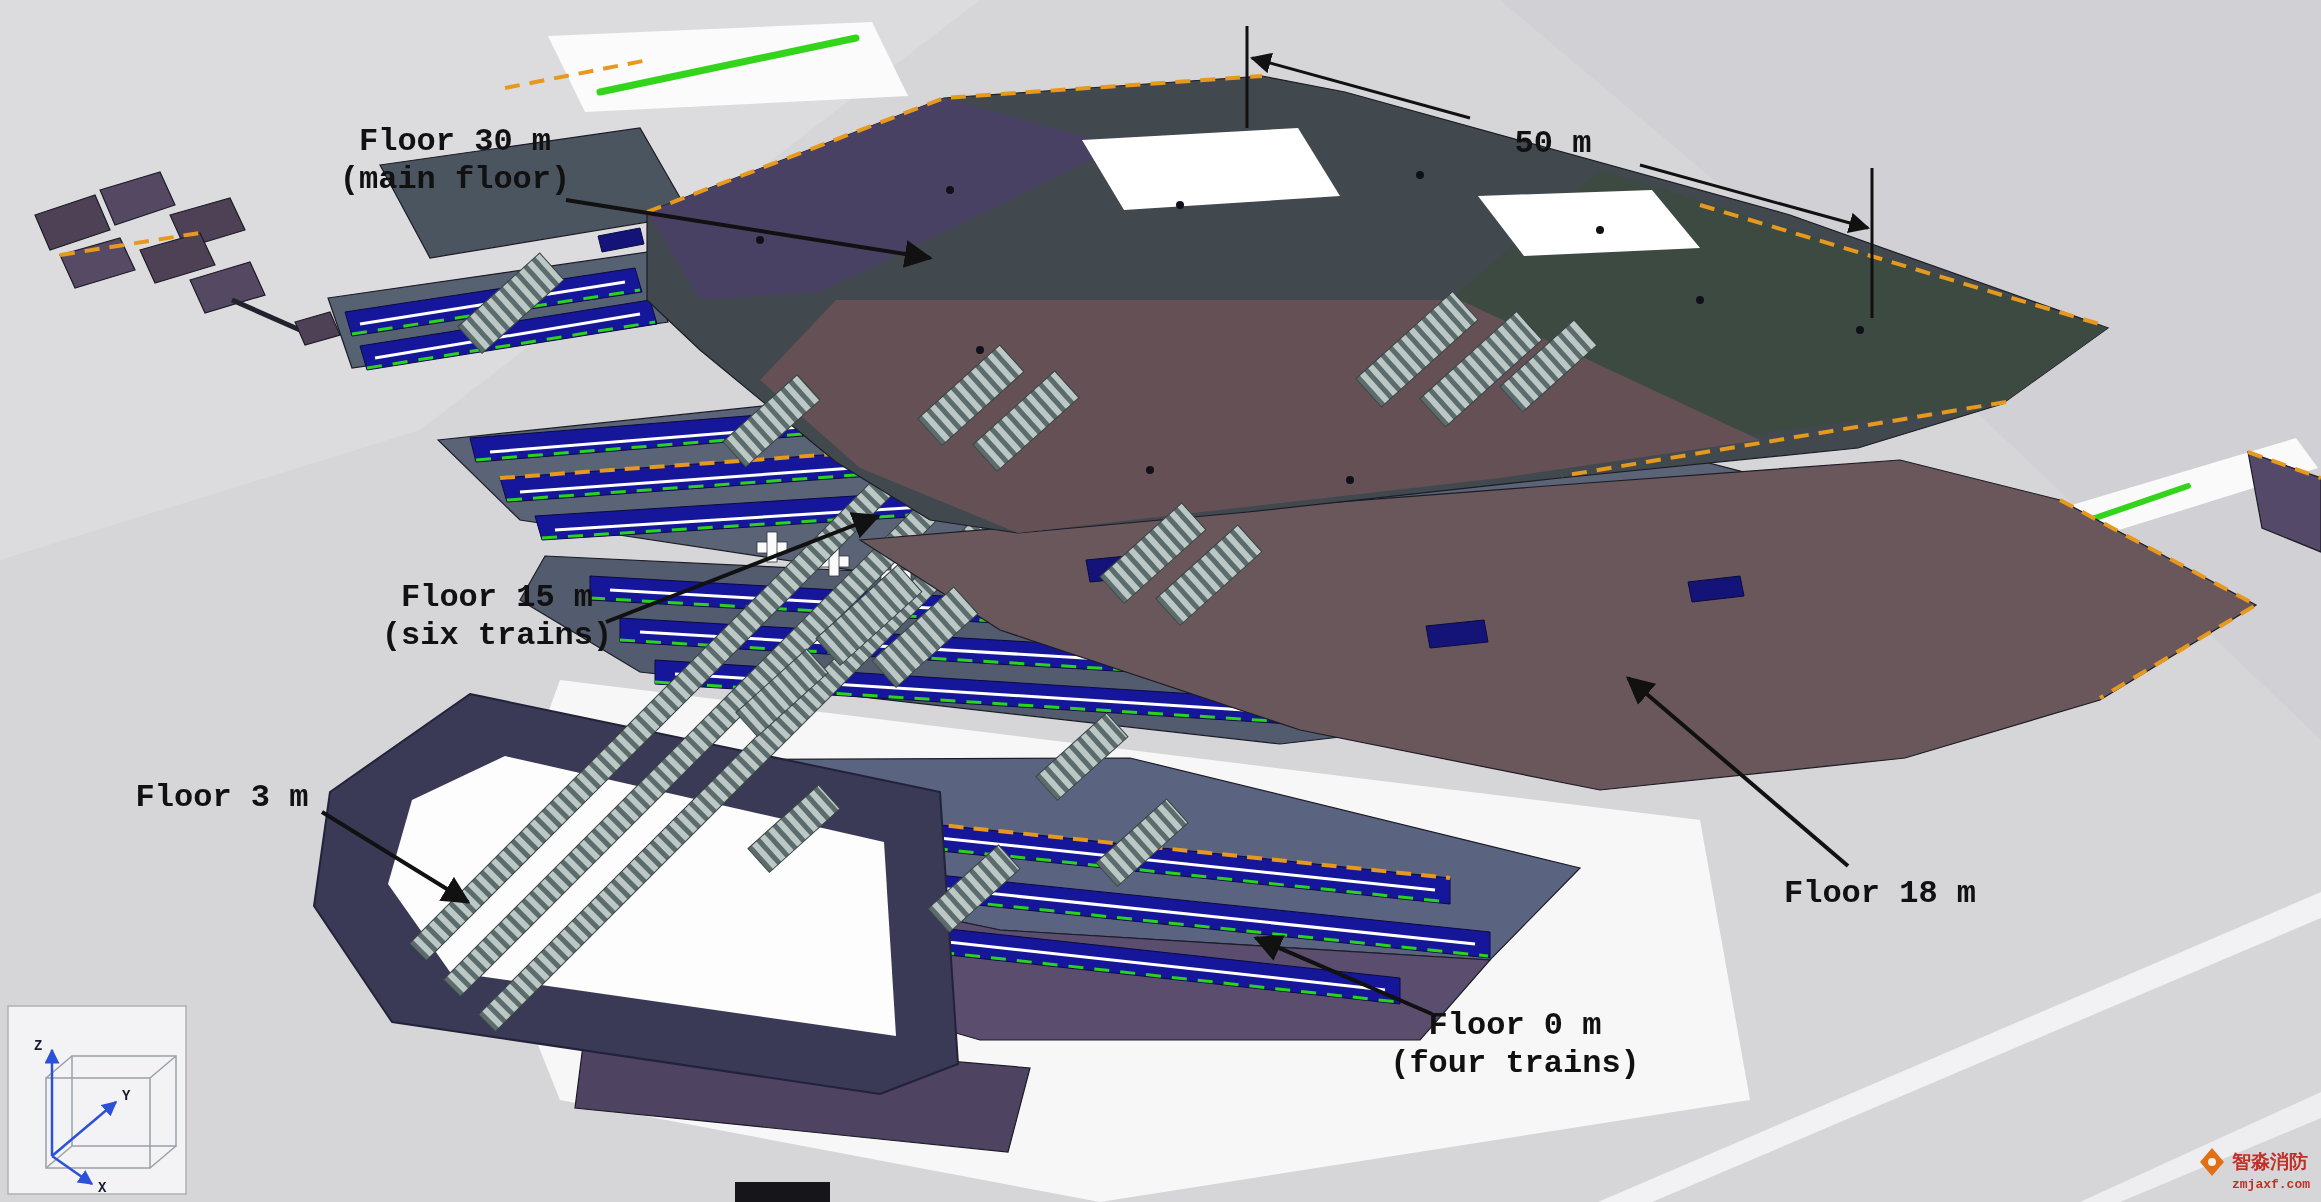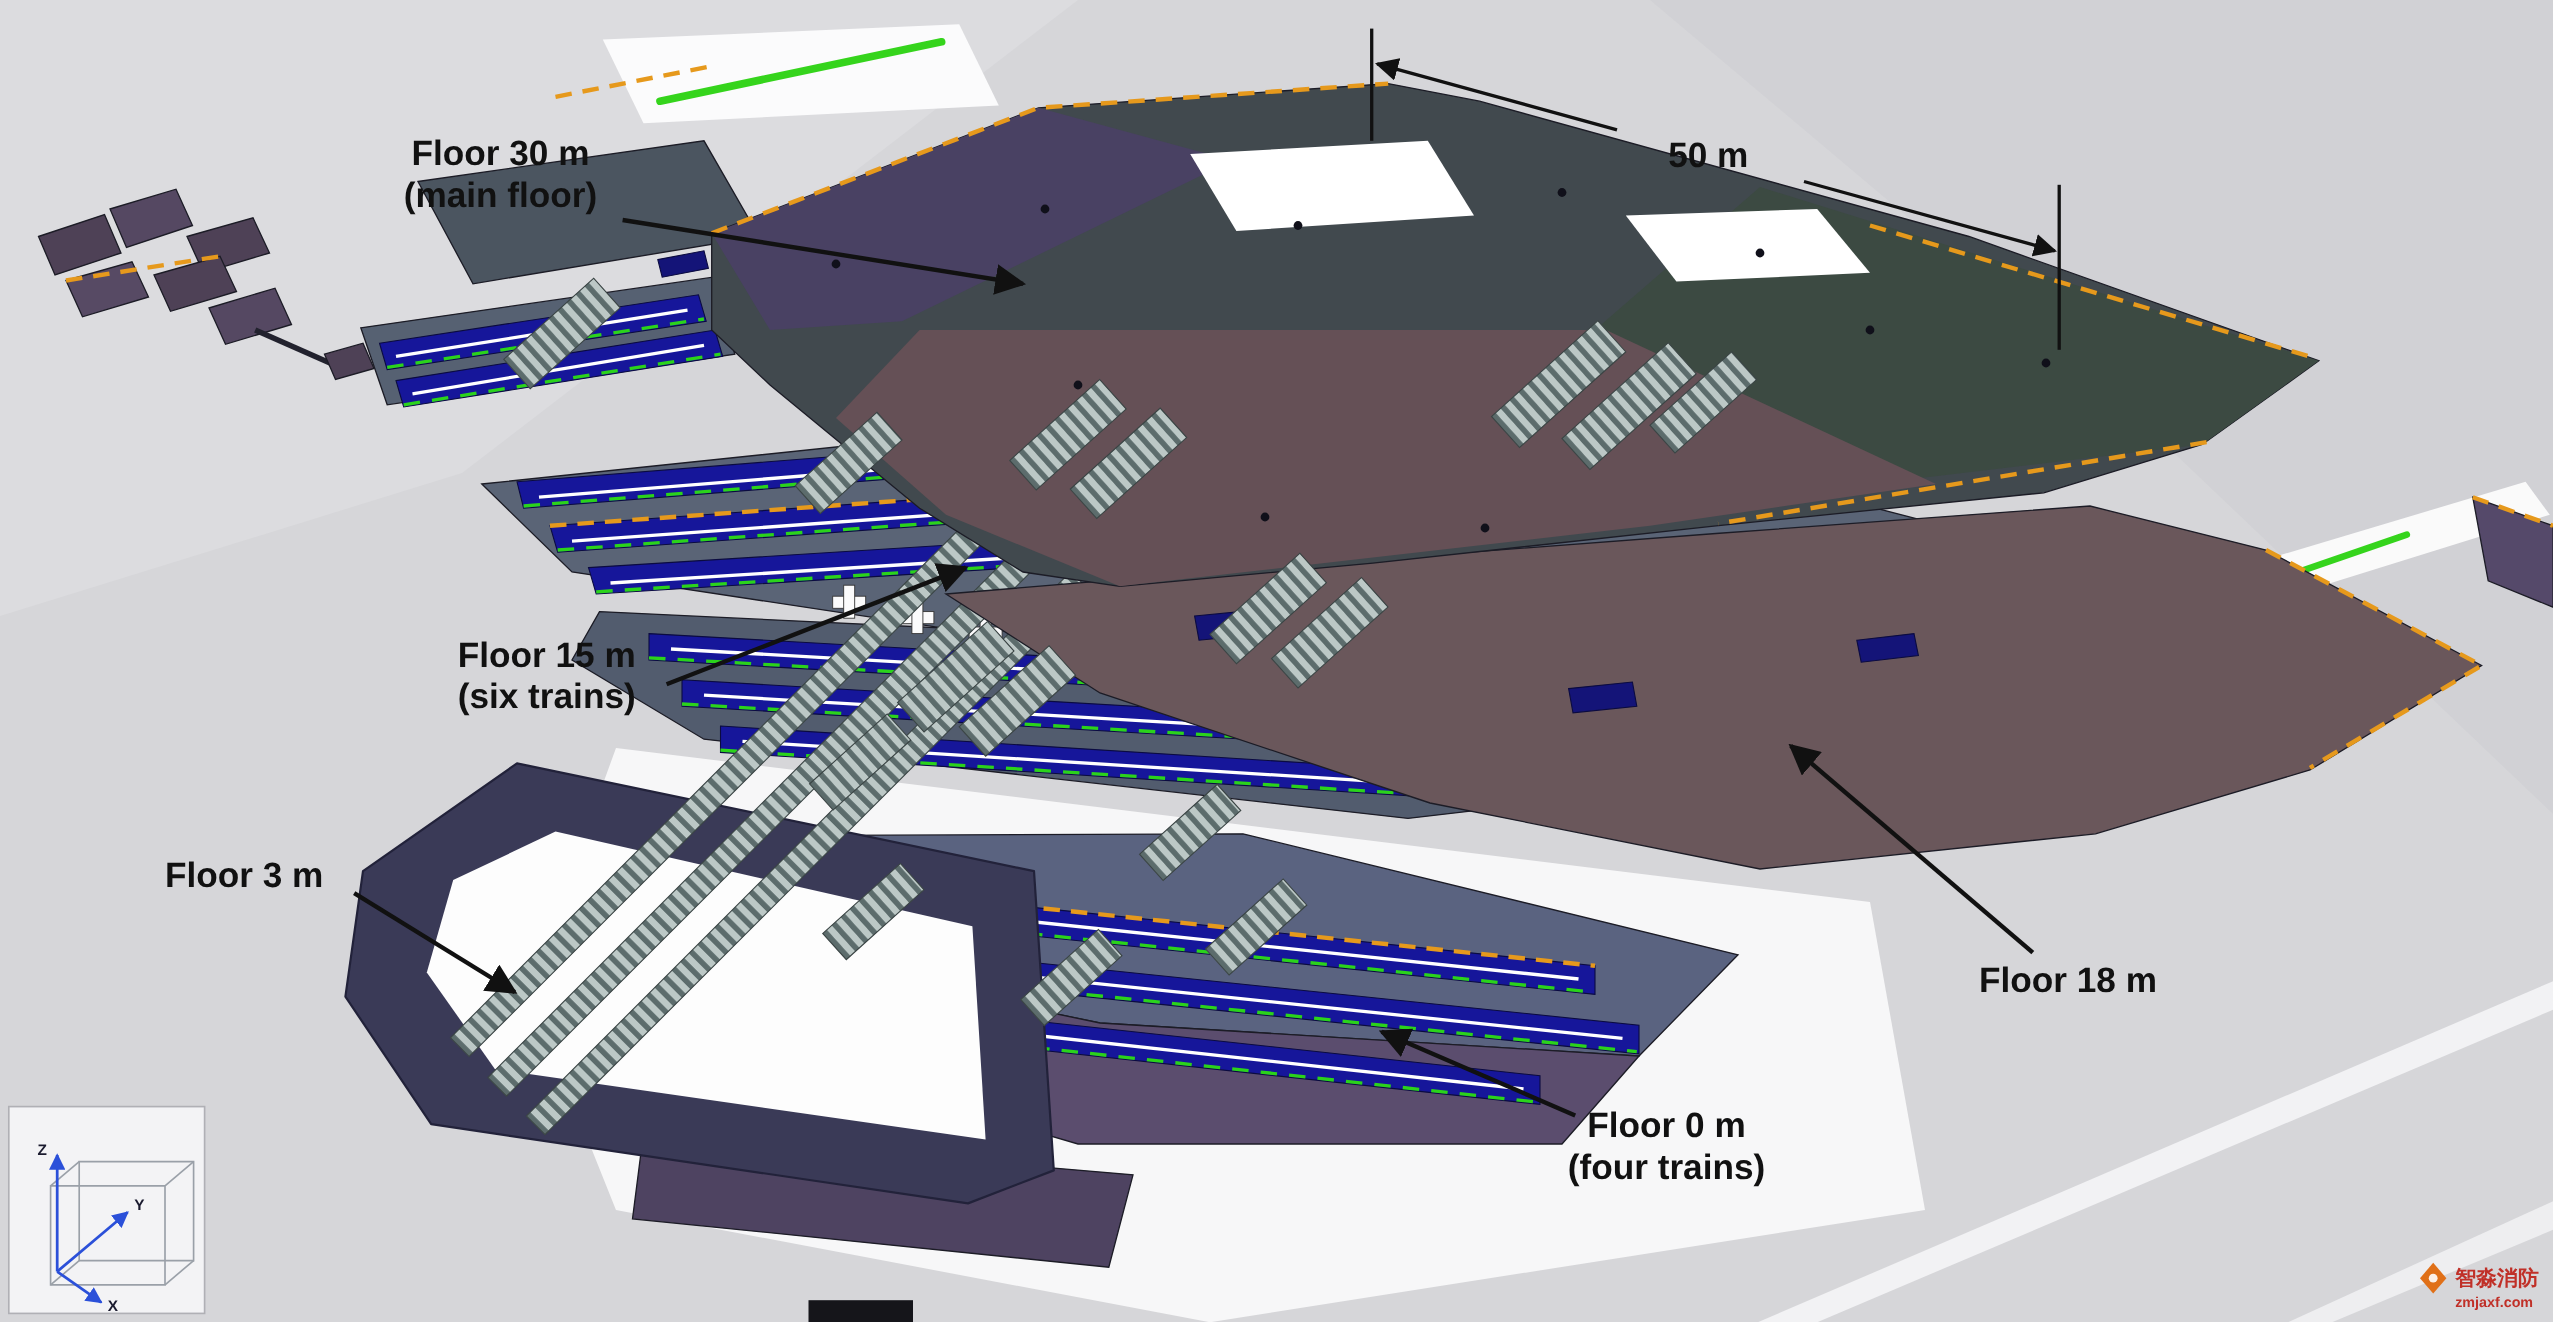--- a/index.html
+++ b/index.html
@@ -1,17 +1,17 @@
 <!DOCTYPE html>
 <html><head>
 <meta charset="utf-8">
 <style>
   html,body{margin:0;padding:0;background:#c9c9cd;}
   .stage{position:relative;width:2321px;height:1202px;overflow:hidden;
-         font-family:Liberation Sans, sans-serif;background:#5eead4;}
+         font-family:Liberation Mono, monospace;background:#5eead4;}
   svg{position:absolute;left:0;top:0;}
   .plateStroke{stroke:#1c1c26;stroke-width:1.2;}
   .platform{fill:#16169a;stroke:#0b0b40;stroke-width:1;}
   .whiteline{stroke:#ffffff;stroke-width:3;fill:none;}
   .gdash{stroke:#2bd31b;stroke-width:3;fill:none;stroke-dasharray:15 11;}
   .odash{stroke:#e6991c;stroke-width:4;fill:none;stroke-dasharray:15 10;}
   .stair{fill:url(#stairpat);stroke:#3a4444;stroke-width:1;}
   .hole{fill:#141478;stroke:#0b0b40;stroke-width:1;}
   .vent{fill:#10101a;}
   .ann{font-weight:700;font-size:32px;fill:#111;}

